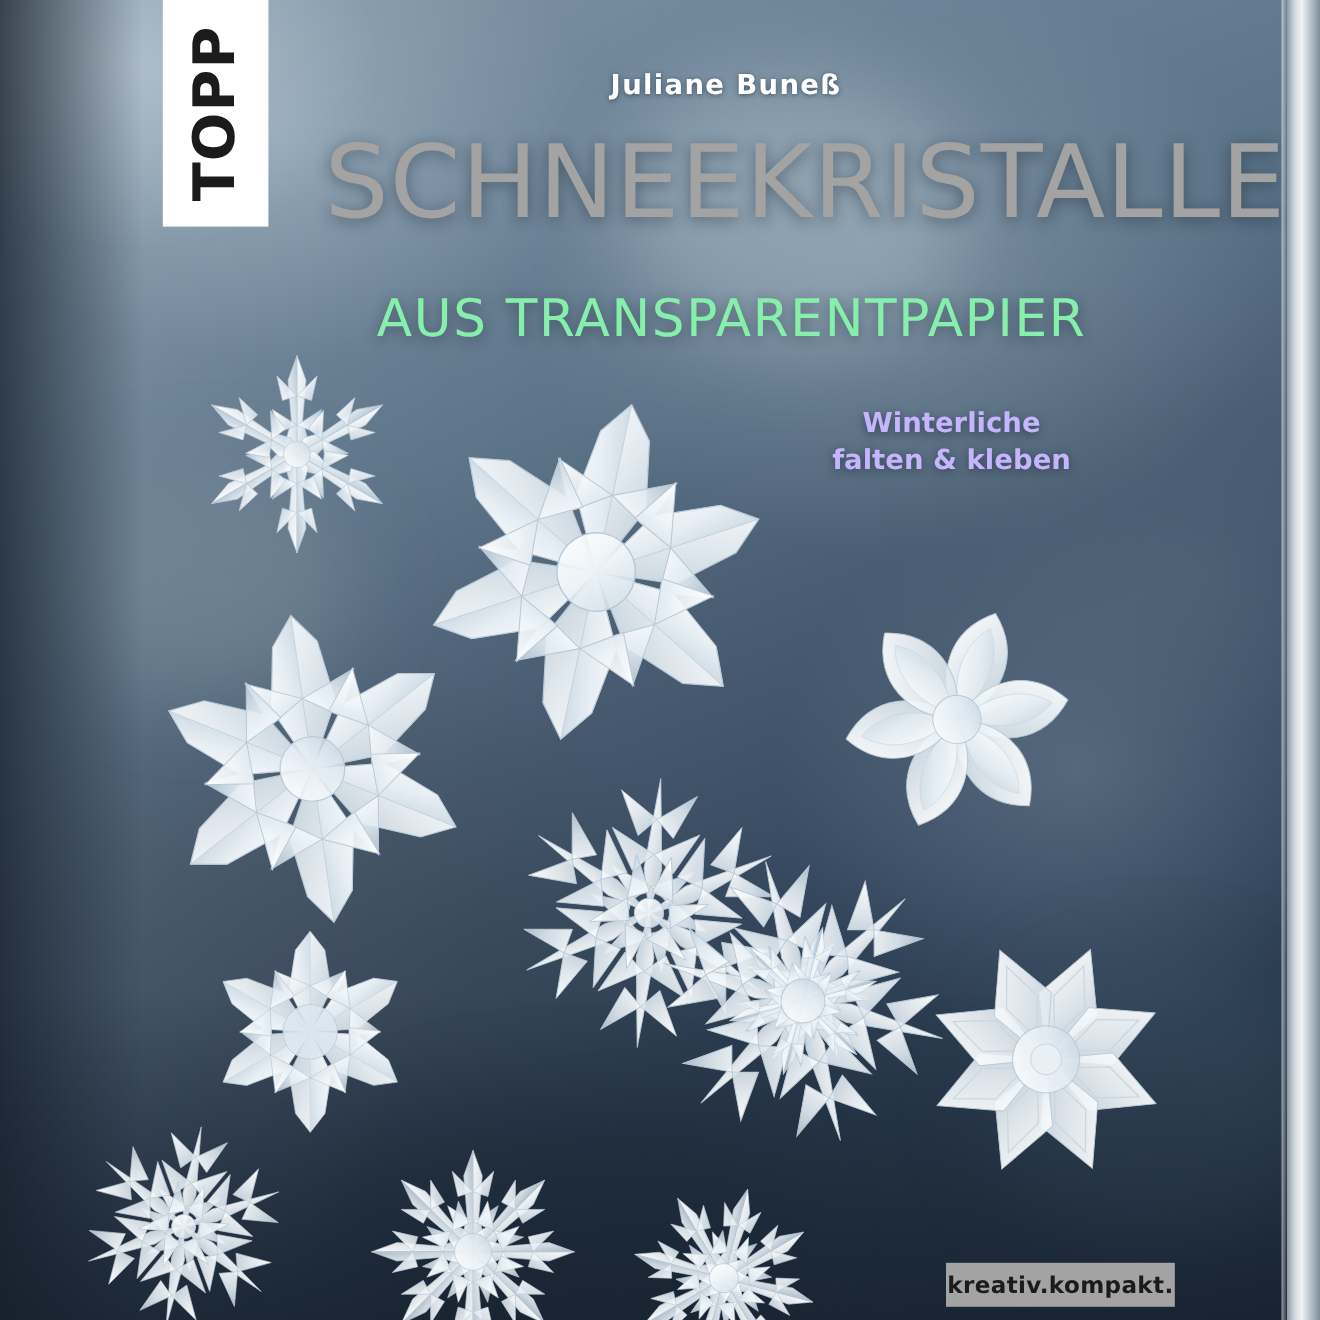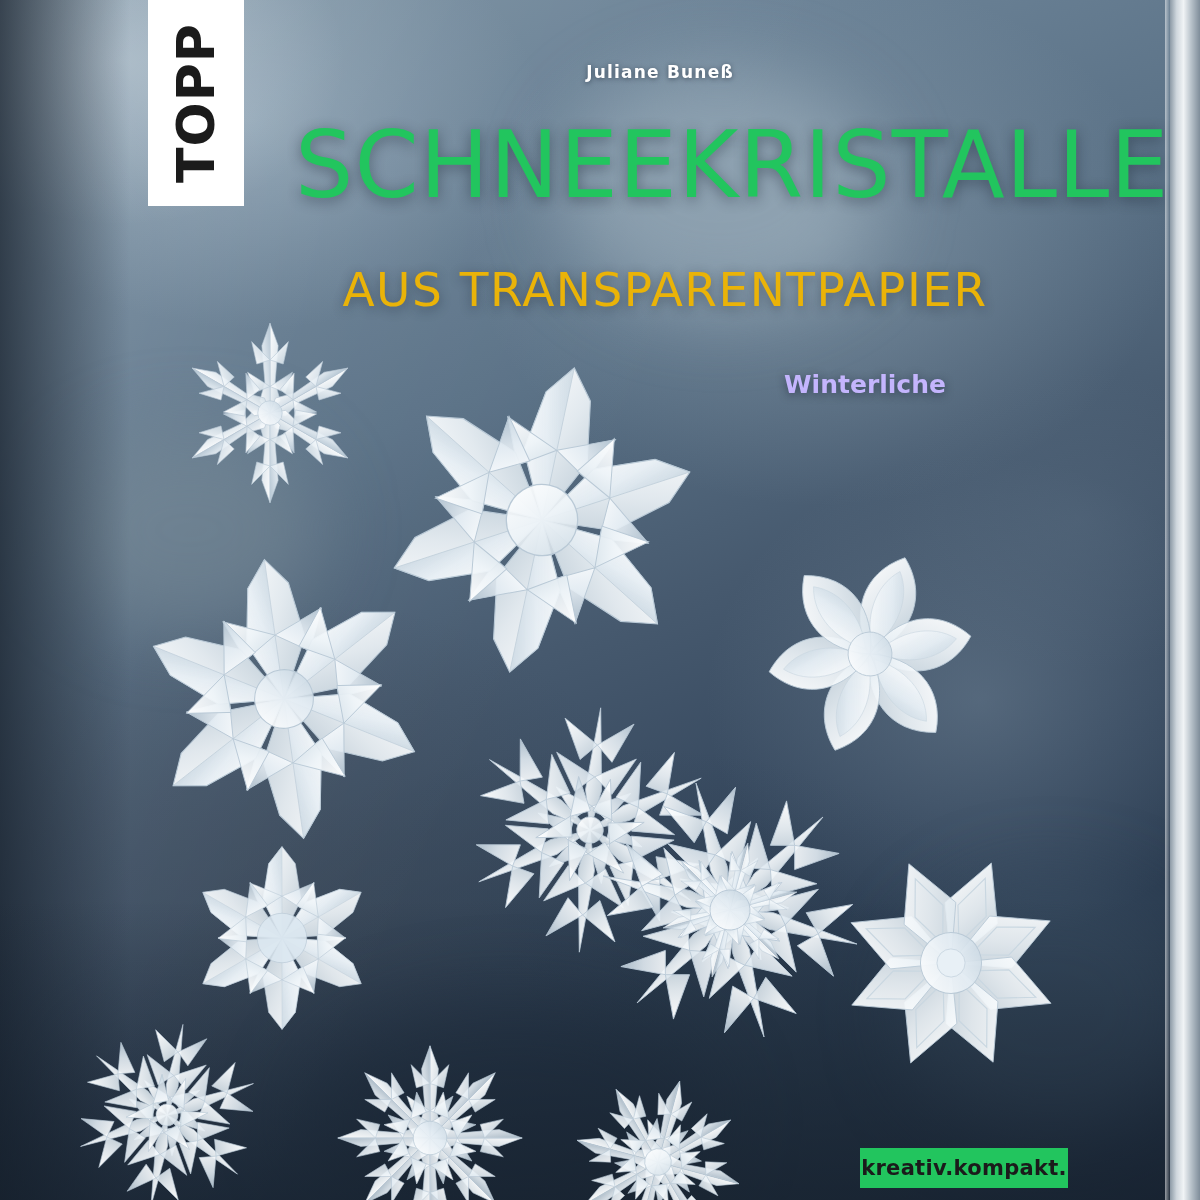--- a/index.html
+++ b/index.html
@@ -90,45 +90,45 @@
     white-space: nowrap;
   }
 
   
   .author {
     position: absolute;
     left: 300px; top: 62px;
     width: 720px;
     text-align: center;
     color: #ffffff;
-    font-size: 17px;
+    font-size: 25px;
     font-weight: 600;
     letter-spacing: 1.2px;
     font-family: "DejaVu Sans", sans-serif;
     text-shadow: 0 1px 5px rgba(20,30,45,0.55);
   }
   .title {
     position: absolute;
     left: 295px; top: 120px;
     width: 740px;
     text-align: center;
-    color: #22c55e;
+    color: #a3a3a3;
     font-size: 92px;
     line-height: 1.0;
     font-weight: 400;
     letter-spacing: 1px;
     font-family: "DejaVu Sans", sans-serif;
     text-shadow: 0 3px 14px rgba(20,30,45,0.45);
   }
   .subtitle {
     position: absolute;
     left: 295px; top: 262px;
     width: 740px;
     text-align: center;
-    color: #eab308;
+    color: #86efac;
     font-size: 47px;
     font-weight: 400;
     letter-spacing: 1.5px;
     font-family: "DejaVu Sans", sans-serif;
     text-shadow: 0 3px 12px rgba(20,30,45,0.45);
   }
   .tagline {
     position: absolute;
     left: 700px; top: 368px;
     width: 330px;
@@ -137,21 +137,21 @@
     font-size: 25px;
     line-height: 1.32;
     font-weight: 700;
     font-family: "DejaVu Sans", sans-serif;
     text-shadow: 0 2px 8px rgba(20,30,45,0.5);
   }
   .series-badge {
     position: absolute;
     left: 860px; top: 1148px;
     width: 208px; height: 40px;
-    background: #22c55e;
+    background: #a3a3a3;
     display: flex;
     align-items: center;
     justify-content: center;
   }
   .series-badge span {
     font-family: "DejaVu Sans", sans-serif;
     font-size: 21px;
     font-weight: 700;
     color: #1b1b1b;
     letter-spacing: 0.3px;
@@ -396,20 +396,21 @@
   <div class="logo">
     <span class="logo-text">TOPP</span>
   </div>
 
   <div class="author">Juliane Buneß</div>
   <div class="title">SCHNEEKRISTALLE</div>
   <div class="subtitle">AUS TRANSPARENTPAPIER</div>
 
   <div class="tagline">
     <div>Winterliche</div>
+    <div>falten &amp; kleben</div>
   </div>
 
   <div class="series-badge">
     <span>kreativ.kompakt.</span>
   </div>
 
   <div class="spine-line"></div>
   <div class="spine"></div>
 </div>
 

